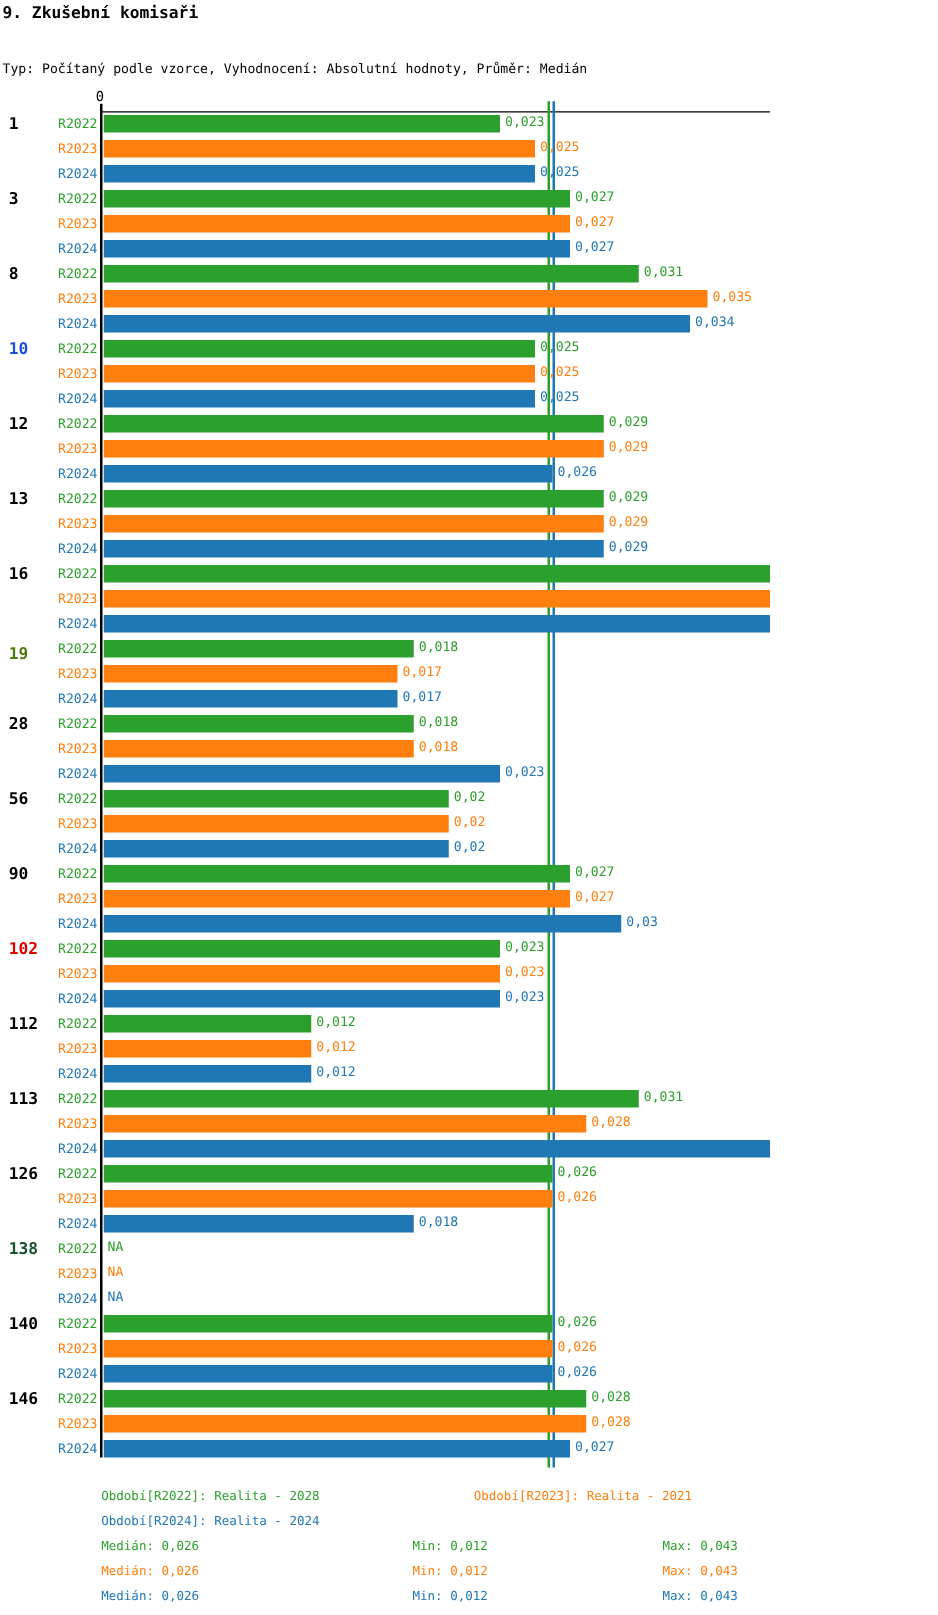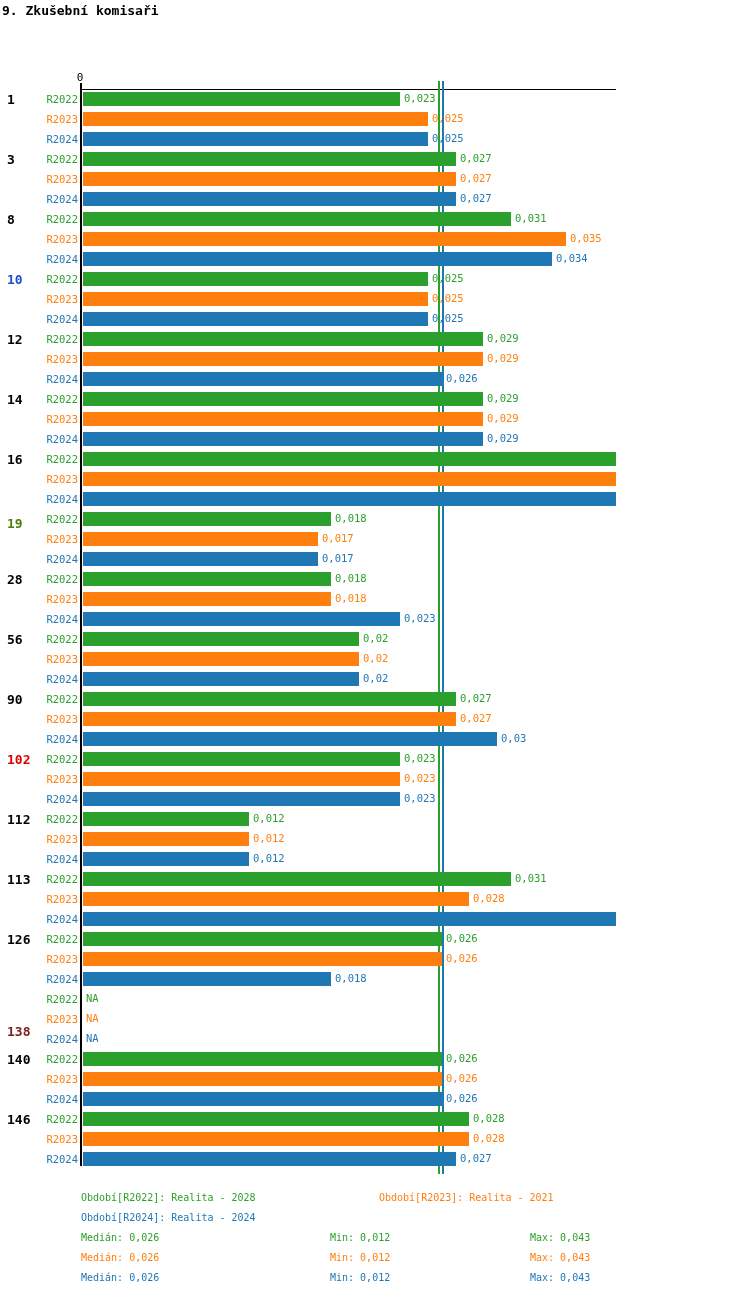--- a/index.html
+++ b/index.html
@@ -20,20 +20,21 @@
   .bar{left:83px;height:14px;}
   .val-label{height:15px;line-height:15px;font-size:10.5px;white-space:nowrap;}
   .legend-item{height:14px;line-height:14px;font-size:10px;white-space:nowrap;}
   .stat-item{height:14px;line-height:14px;font-size:10px;white-space:nowrap;}
 </style>
 </head>
 <body>
 
 <div id="page">
   <div class="abs title">9. Zkušební komisaři</div>
+  <div class="abs meta">Typ: Počítaný podle vzorce, Vyhodnocení: Absolutní hodnoty, Průměr: Medián</div>
 
   <div class="abs zero-label">0</div>
   <div class="abs y-axis"></div>
   <div class="abs x-axis"></div>
 
   <div id="chart">
       <div class="abs median-line" style="left: 438px; background: rgb(44, 160, 44);"></div>
       <div class="abs median-line" style="left: 442px; background: rgb(31, 119, 180);"></div>
       <div class="abs cat-label" style="top: 92px; color: rgb(0, 0, 0);">1</div>
       <div class="abs series-label" style="top: 92px; color: rgb(44, 160, 44);">R2022</div>
@@ -78,21 +79,21 @@
       <div class="abs cat-label" style="top: 332px; color: rgb(0, 0, 0);">12</div>
       <div class="abs series-label" style="top: 332px; color: rgb(44, 160, 44);">R2022</div>
       <div class="abs bar" style="top: 332px; width: 400px; background: rgb(44, 160, 44);"></div>
       <div class="abs val-label" style="top: 331px; left: 487px; color: rgb(44, 160, 44);">0,029</div>
       <div class="abs series-label" style="top: 352px; color: rgb(255, 127, 14);">R2023</div>
       <div class="abs bar" style="top: 352px; width: 400px; background: rgb(255, 127, 14);"></div>
       <div class="abs val-label" style="top: 351px; left: 487px; color: rgb(255, 127, 14);">0,029</div>
       <div class="abs series-label" style="top: 372px; color: rgb(31, 119, 180);">R2024</div>
       <div class="abs bar" style="top: 372px; width: 359px; background: rgb(31, 119, 180);"></div>
       <div class="abs val-label" style="top: 371px; left: 446px; color: rgb(31, 119, 180);">0,026</div>
-      <div class="abs cat-label" style="top: 392px; color: rgb(0, 0, 0);">14</div>
+      <div class="abs cat-label" style="top: 392px; color: rgb(0, 0, 0);">13</div>
       <div class="abs series-label" style="top: 392px; color: rgb(44, 160, 44);">R2022</div>
       <div class="abs bar" style="top: 392px; width: 400px; background: rgb(44, 160, 44);"></div>
       <div class="abs val-label" style="top: 391px; left: 487px; color: rgb(44, 160, 44);">0,029</div>
       <div class="abs series-label" style="top: 412px; color: rgb(255, 127, 14);">R2023</div>
       <div class="abs bar" style="top: 412px; width: 400px; background: rgb(255, 127, 14);"></div>
       <div class="abs val-label" style="top: 411px; left: 487px; color: rgb(255, 127, 14);">0,029</div>
       <div class="abs series-label" style="top: 432px; color: rgb(31, 119, 180);">R2024</div>
       <div class="abs bar" style="top: 432px; width: 400px; background: rgb(31, 119, 180);"></div>
       <div class="abs val-label" style="top: 431px; left: 487px; color: rgb(31, 119, 180);">0,029</div>
       <div class="abs cat-label" style="top: 452px; color: rgb(0, 0, 0);">16</div>
@@ -178,21 +179,21 @@
       <div class="abs cat-label" style="top: 932px; color: rgb(0, 0, 0);">126</div>
       <div class="abs series-label" style="top: 932px; color: rgb(44, 160, 44);">R2022</div>
       <div class="abs bar" style="top: 932px; width: 359px; background: rgb(44, 160, 44);"></div>
       <div class="abs val-label" style="top: 931px; left: 446px; color: rgb(44, 160, 44);">0,026</div>
       <div class="abs series-label" style="top: 952px; color: rgb(255, 127, 14);">R2023</div>
       <div class="abs bar" style="top: 952px; width: 359px; background: rgb(255, 127, 14);"></div>
       <div class="abs val-label" style="top: 951px; left: 446px; color: rgb(255, 127, 14);">0,026</div>
       <div class="abs series-label" style="top: 972px; color: rgb(31, 119, 180);">R2024</div>
       <div class="abs bar" style="top: 972px; width: 248px; background: rgb(31, 119, 180);"></div>
       <div class="abs val-label" style="top: 971px; left: 335px; color: rgb(31, 119, 180);">0,018</div>
-      <div class="abs cat-label" style="top: 992px; color: #7f1d1d; margin-top: 32px;">138</div>
+      <div class="abs cat-label" style="top: 992px; color: #14532d;">138</div>
       <div class="abs series-label" style="top: 992px; color: rgb(44, 160, 44);">R2022</div>
       <div class="abs val-label" style="top: 991px; left: 86px; color: rgb(44, 160, 44);">NA</div>
       <div class="abs series-label" style="top: 1012px; color: rgb(255, 127, 14);">R2023</div>
       <div class="abs val-label" style="top: 1011px; left: 86px; color: rgb(255, 127, 14);">NA</div>
       <div class="abs series-label" style="top: 1032px; color: rgb(31, 119, 180);">R2024</div>
       <div class="abs val-label" style="top: 1031px; left: 86px; color: rgb(31, 119, 180);">NA</div>
       <div class="abs cat-label" style="top: 1052px; color: rgb(0, 0, 0);">140</div>
       <div class="abs series-label" style="top: 1052px; color: rgb(44, 160, 44);">R2022</div>
       <div class="abs bar" style="top: 1052px; width: 359px; background: rgb(44, 160, 44);"></div>
       <div class="abs val-label" style="top: 1051px; left: 446px; color: rgb(44, 160, 44);">0,026</div>

